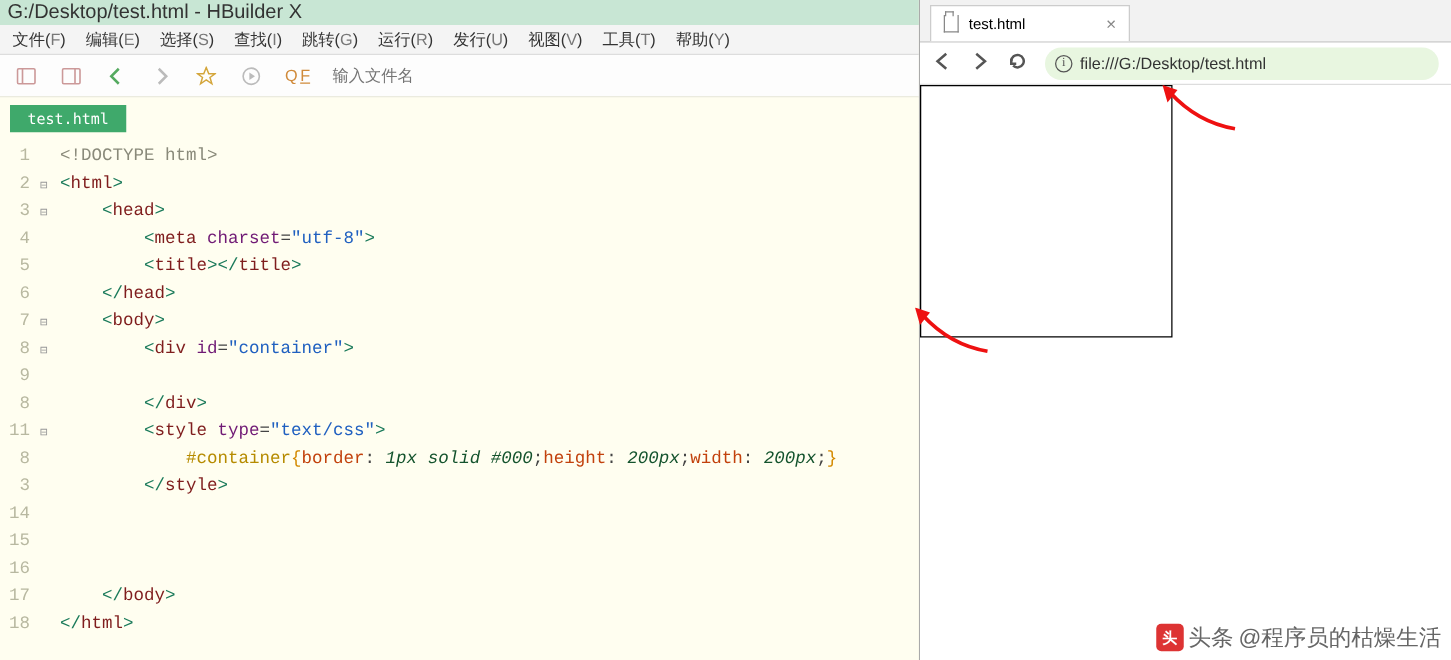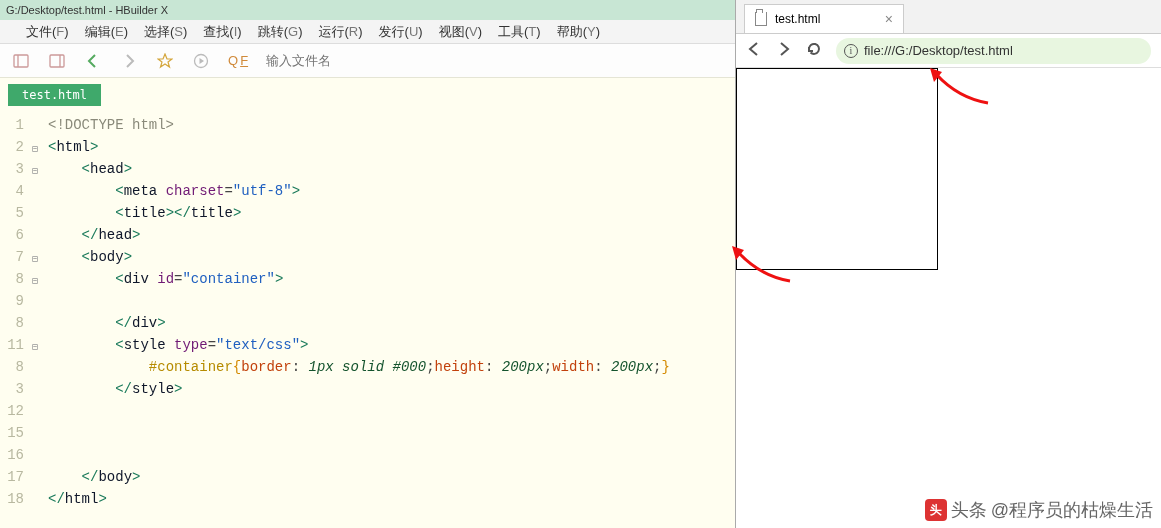--- a/index.html
+++ b/index.html
@@ -2,22 +2,22 @@
 <html><head>
 <meta charset="utf-8">
 <style>
   * { box-sizing: border-box; margin: 0; padding: 0; }
   body { font-family: "Microsoft YaHei", Arial, sans-serif; font-size: 13px; background: #fff; width: 1161px; height: 528px; overflow: hidden; position: relative; }
   .split { display: flex; height: 528px; }
   .left-pane { width: 736px; display: flex; flex-direction: column; background: #fffef0; border-right: 1px solid #aaa; }
   .right-pane { flex: 1; background: #fff; display: flex; flex-direction: column; }
 
   
-  .titlebar { background: #c8e6d4; height: 20px; display: flex; align-items: center; padding-left: 6px; font-size: 11px; color: #333; }
-  .menubar { background: #f4f4f4; height: 24px; display: flex; align-items: center; gap: 4px; padding-left: 20px; font-size: 13px; color: #333; border-bottom: 1px solid #ddd; }
+  .titlebar { background: #c8e6d4; height: 20px; display: flex; align-items: center; padding-left: 6px; font-size: 16px; color: #333; }
+  .menubar { background: #f4f4f4; height: 24px; display: flex; align-items: center; gap: 4px; padding-left: 4px; font-size: 13px; color: #333; border-bottom: 1px solid #ddd; }
   .menubar .menu-item { padding: 2px 6px; }
   .menubar .menu-item .shortcut { color: #777; }
   .toolbar { height: 34px; background: #fdfdfd; display: flex; align-items: center; gap: 18px; padding-left: 12px; border-bottom: 1px solid #e5e5d5; }
   .toolbar .ico { width: 18px; height: 18px; display: flex; align-items: center; justify-content: center; color: #888; }
   .toolbar .ico svg { width: 16px; height: 16px; }
   .toolbar .back svg { stroke: #55aa60; }
   .toolbar .fwd svg { stroke: #bbb; }
   .toolbar .star svg { fill: none; stroke: #d4a63c; }
   .toolbar .run svg { stroke: #bbb; fill: none; }
   .toolbar .qf { color: #d08a3a; font-size: 13px; display:flex; align-items:center; gap:2px;}
@@ -25,21 +25,21 @@
   .toolbar input.path { border: none; background: transparent; font-size: 13px; color: #aaa; width: 260px; outline: none; }
   .tab-strip { height: 28px; display: flex; align-items: flex-end; padding-left: 8px; background: #fffef0; }
   .tab-strip .tab { background: #3fa96b; color: #fff; padding: 4px 14px; font-size: 12px; font-family: Consolas, monospace; }
   .editor { flex: 1; display: flex; font-family: Consolas, "Courier New", monospace; font-size: 14px; background: #fffef0; padding-top: 8px; }
   .gutter { width: 30px; text-align: right; color: #b8b8a0; padding-right: 6px; user-select: none; }
   .gutter .ln { height: 22px; line-height: 22px; position: relative; }
   .gutter .fold::after { content: "⊟"; position: absolute; right: -14px; top: 3px; font-size: 10px; color: #999; }
   .code { flex: 1; padding-left: 18px; }
   .code .line { height: 22px; line-height: 22px; white-space: pre; }
   .tk-br  { color: #1a7a5a; } 
-  .tk-tag { color: #0f172a; }
+  .tk-tag { color: #7f1d1d; }
   .tk-doc { color: #8a8a7a; }
   .tk-attr{ color: #701a75; }
   .tk-str { color: #2060c0; }
   .tk-sel { color: #b68b00; }
   .tk-key { color: #c2410c; }
   .tk-val { color: #14532d; font-style: italic; }
   .tk-txt { color: #444; }
   .tk-curly { color: #d48a00; }
 
   
@@ -134,21 +134,21 @@
           <div class="ln">4</div>
         <div class="ln">5</div>
           <div class="ln">6</div>
           <div class="ln fold">7</div>
           <div class="ln fold">8</div>
         <div class="ln">9</div>
           <div class="ln">8</div>
           <div class="ln fold">11</div>
           <div class="ln">8</div>
         <div class="ln">3</div>
-          <div class="ln">12</div>
+          <div class="ln">14</div>
           <div class="ln">15</div>
           <div class="ln">16</div>
         <div class="ln">17</div>
           <div class="ln">18</div>
       </div>
       <div class="code">
         <div class="line"><span class="tk-doc">&lt;!DOCTYPE html&gt;</span></div>
         <div class="line"><span class="tk-br">&lt;</span><span class="tk-tag">html</span><span class="tk-br">&gt;</span></div>
         <div class="line">    <span class="tk-br">&lt;</span><span class="tk-tag">head</span><span class="tk-br">&gt;</span></div>
         <div class="line">        <span class="tk-br">&lt;</span><span class="tk-tag">meta</span><span> </span><span class="tk-attr">charset</span><span class="tk-txt">=</span><span class="tk-str">"utf-8"</span><span class="tk-br">&gt;</span></div>

